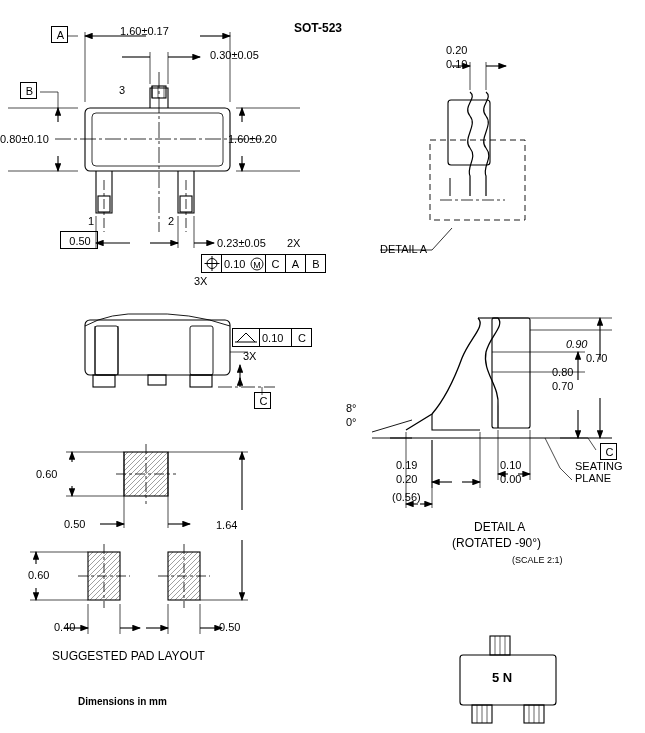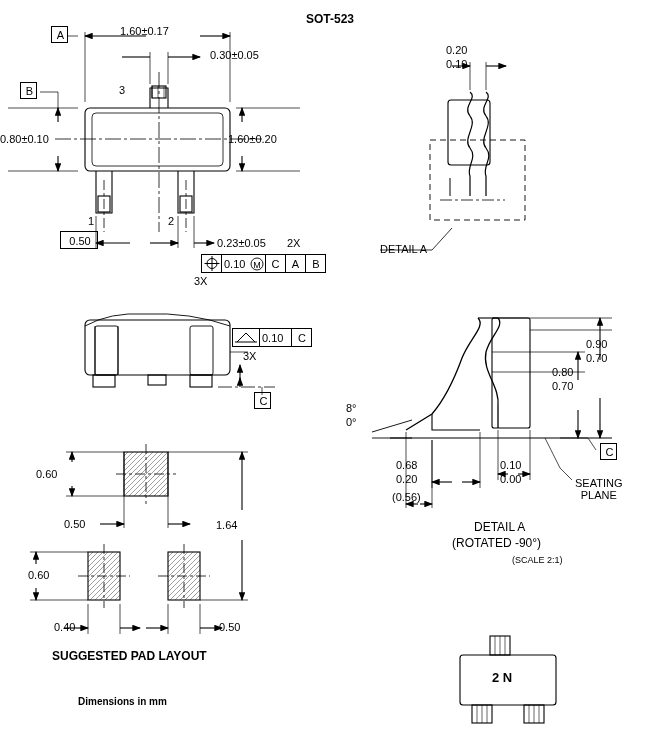--- a/index.html
+++ b/index.html
@@ -11,21 +11,21 @@
   .box{position:absolute;border:1px solid #000;box-sizing:border-box;}
   .ln{position:absolute;background:#000;}
   svg.overlay{position:absolute;left:0;top:0;width:645px;height:733px;}
   .ttl{position:absolute;font-size:12px;font-weight:bold;}
 </style>
 </head>
 <body>
 
 <div class="stage">
 
-  <div class="ttl" style="left:294px;top:12px;margin-left:12px;">SOT-523</div>
+  <div class="ttl" style="left:294px;top:21px;">SOT-523</div>
 
   <svg class="overlay" viewBox="0 0 645 733">
     <defs>
       <marker id="ah" markerWidth="8" markerHeight="6" refX="7" refY="3" orient="auto">
         <path d="M0,0 L8,3 L0,6 z" fill="#000"></path>
       </marker>
       <marker id="ahs" markerWidth="8" markerHeight="6" refX="1" refY="3" orient="auto">
         <path d="M8,0 L0,3 L8,6 z" fill="#000"></path>
       </marker>
       <pattern id="hatch" width="5" height="5" patternUnits="userSpaceOnUse">
@@ -284,46 +284,46 @@
   </div>
   <div class="lbl" style="left:243px;top:350px;">3X</div>
   <div class="box" style="left:254px;top:392px;width:17px;height:17px;">
     <div class="lbl c" style="left:0;top:2px;width:17px;">C</div>
   </div>
 
   <div class="lbl" style="left:446px;top:44px;">0.20</div>
   <div class="lbl" style="left:446px;top:58px;">0.10</div>
   <div class="lbl" style="left:380px;top:243px;">DETAIL A</div>
 
-  <div class="lbl" style="left:586px;top:338px;">0.90</div>
+  <div class="lbl" style="left:566px;top:338px;font-style:italic;">0.90</div>
   <div class="lbl" style="left:586px;top:352px;">0.70</div>
   <div class="lbl" style="left:552px;top:366px;">0.80</div>
   <div class="lbl" style="left:552px;top:380px;">0.70</div>
   <div class="lbl" style="left:346px;top:402px;">8°</div>
   <div class="lbl" style="left:346px;top:416px;">0°</div>
-  <div class="lbl" style="left:396px;top:459px;">0.68</div>
+  <div class="lbl" style="left:396px;top:459px;">0.19</div>
   <div class="lbl" style="left:396px;top:473px;">0.20</div>
   <div class="lbl" style="left:392px;top:491px;">(0.56)</div>
   <div class="lbl" style="left:500px;top:459px;">0.10</div>
   <div class="lbl" style="left:500px;top:473px;">0.00</div>
   <div class="box" style="left:600px;top:443px;width:17px;height:17px;">
     <div class="lbl c" style="left:0;top:2px;width:17px;">C</div>
   </div>
-  <div class="lbl" style="left:575px;top:477px;text-align:center;">SEATING
+  <div class="lbl" style="left:575px;top:460px;">SEATING
 PLANE</div>
 
   <div class="lbl" style="left:474px;top:521px;font-size:12px;">DETAIL A</div>
   <div class="lbl" style="left:452px;top:537px;font-size:12px;">(ROTATED -90°)</div>
   <div class="lbl" style="left:480px;top:554px;font-size:9px;padding-left:32px;">(SCALE 2:1)</div>
 
   <div class="lbl" style="left:36px;top:468px;">0.60</div>
   <div class="lbl" style="left:64px;top:518px;">0.50</div>
   <div class="lbl" style="left:216px;top:519px;">1.64</div>
   <div class="lbl" style="left:28px;top:569px;">0.60</div>
   <div class="lbl" style="left:28px;top:621px;margin-left:26px;">0.40</div>
   <div class="lbl" style="left:219px;top:621px;">0.50</div>
-  <div class="lbl" style="left:52px;top:650px;font-size:12px;font-weight:bold;">SUGGESTED PAD LAYOUT</div>
-
-  <div class="lbl b" style="left:492px;top:672px;font-size:13px;">2 N</div>
+  <div class="lbl" style="left:52px;top:650px;font-size:12px;">SUGGESTED PAD LAYOUT</div>
+
+  <div class="lbl b" style="left:492px;top:672px;font-size:13px;">5 N</div>
 
   <div class="lbl b" style="left:78px;top:696px;font-size:10px;">Dimensions in mm</div>
 
 </div>
 
 </body></html>

